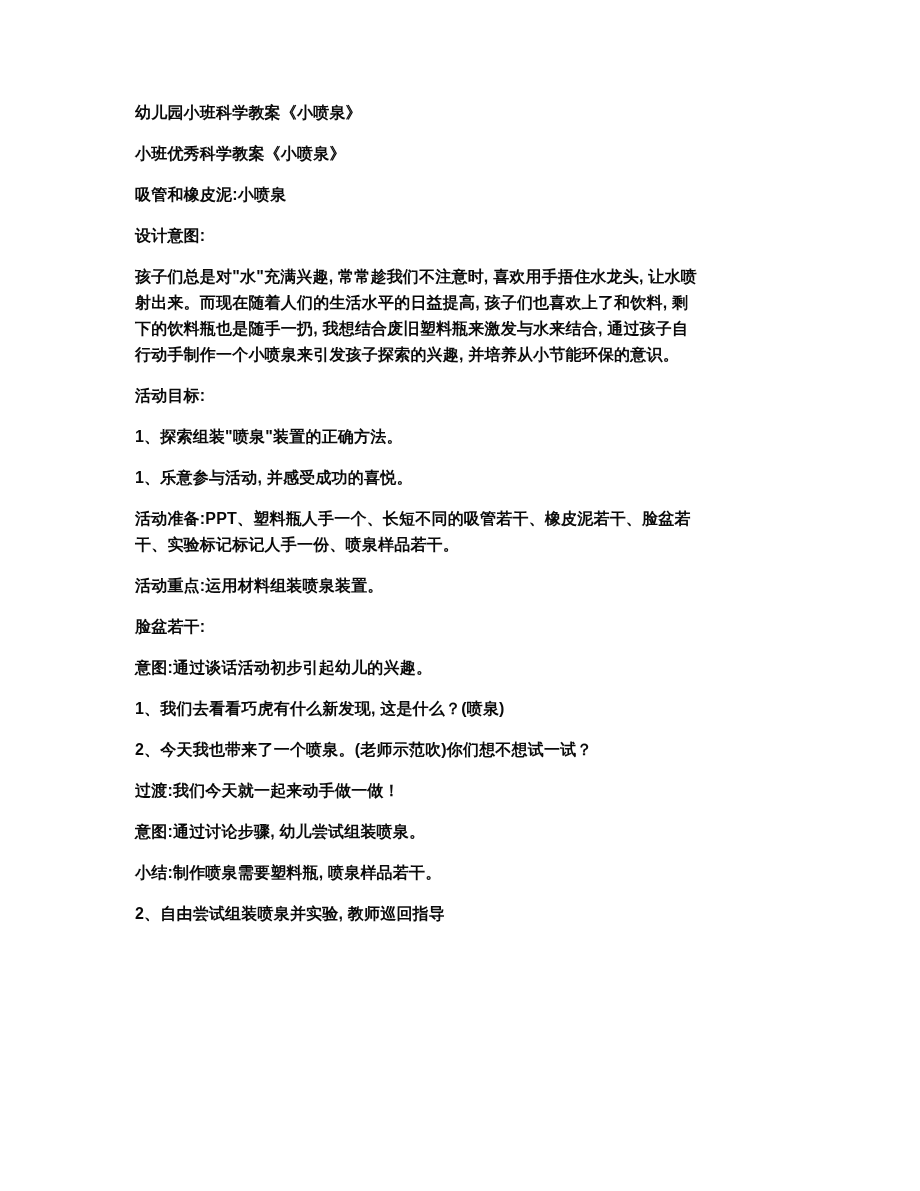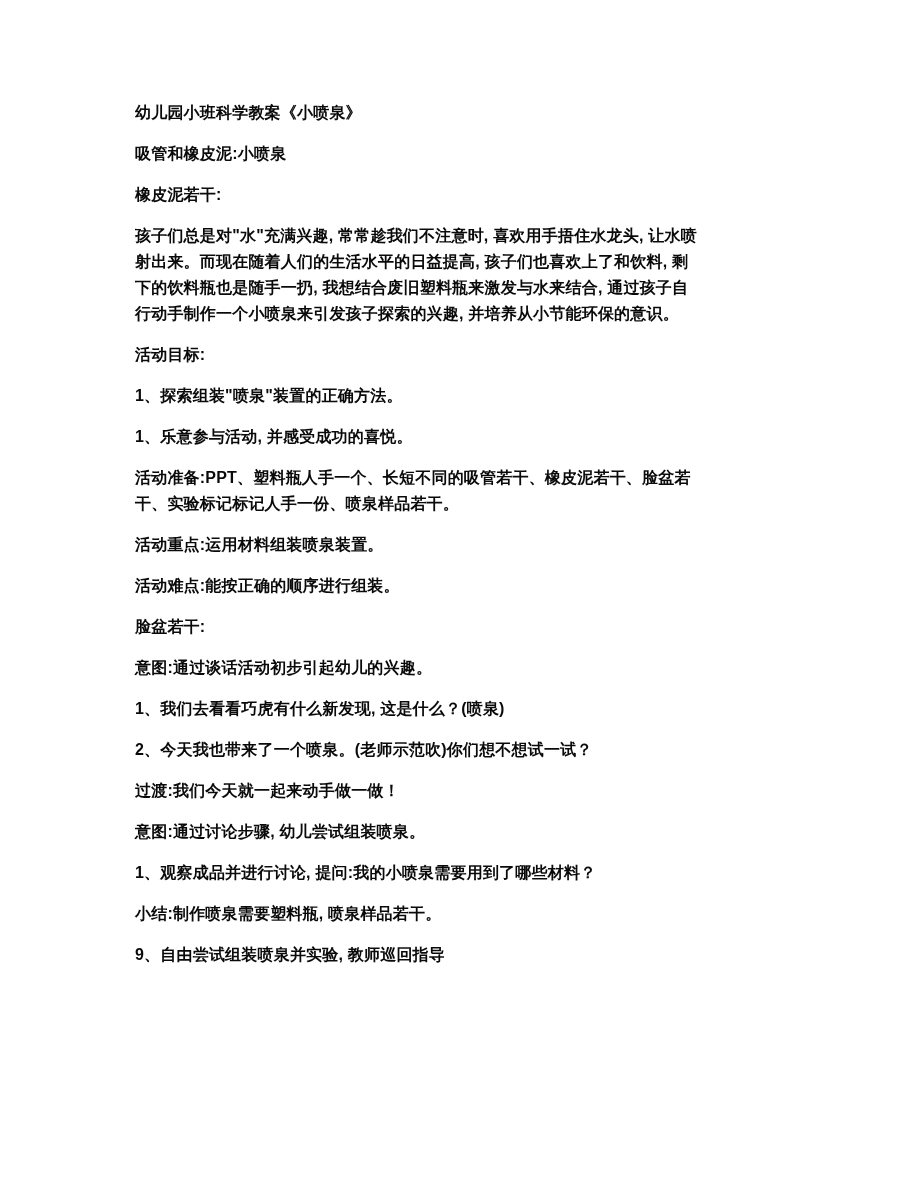--- a/index.html
+++ b/index.html
@@ -35,32 +35,31 @@
     padding: 0;
     word-break: break-all;
   }
 </style>
 </head>
 <body>
 
 <div class="page">
   <div class="doc">
     <p>幼儿园小班科学教案《小喷泉》</p>
+    <p>小班优秀科学教案《小喷泉》</p>
     <p>吸管和橡皮泥:小喷泉</p>
-    <p>橡皮泥若干:</p>
+    <p>设计意图:</p>
     <p>孩子们总是对"水"充满兴趣, 常常趁我们不注意时, 喜欢用手捂住水龙头, 让水喷射出来。而现在随着人们的生活水平的日益提高, 孩子们也喜欢上了和饮料, 剩下的饮料瓶也是随手一扔, 我想结合废旧塑料瓶来激发与水来结合, 通过孩子自行动手制作一个小喷泉来引发孩子探索的兴趣, 并培养从小节能环保的意识。</p>
     <p>活动目标:</p>
     <p>1、探索组装"喷泉"装置的正确方法。</p>
     <p>1、乐意参与活动, 并感受成功的喜悦。</p>
     <p>活动准备:PPT、塑料瓶人手一个、长短不同的吸管若干、橡皮泥若干、脸盆若干、实验标记标记人手一份、喷泉样品若干。</p>
     <p>活动重点:运用材料组装喷泉装置。</p>
-    <p>活动难点:能按正确的顺序进行组装。</p>
     <p>脸盆若干:</p>
     <p>意图:通过谈话活动初步引起幼儿的兴趣。</p>
     <p>1、我们去看看巧虎有什么新发现, 这是什么？(喷泉)</p>
     <p>2、今天我也带来了一个喷泉。(老师示范吹)你们想不想试一试？</p>
     <p>过渡:我们今天就一起来动手做一做！</p>
     <p>意图:通过讨论步骤, 幼儿尝试组装喷泉。</p>
-    <p>1、观察成品并进行讨论, 提问:我的小喷泉需要用到了哪些材料？</p>
     <p>小结:制作喷泉需要塑料瓶, 喷泉样品若干。</p>
-    <p>9、自由尝试组装喷泉并实验, 教师巡回指导</p>
+    <p>2、自由尝试组装喷泉并实验, 教师巡回指导</p>
   </div>
 </div>
 
 </body></html>

